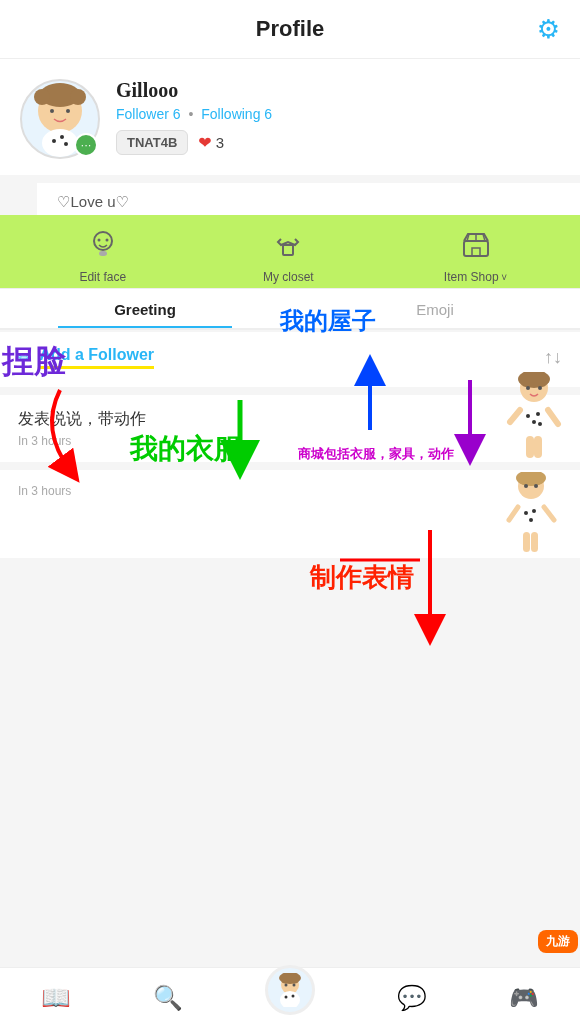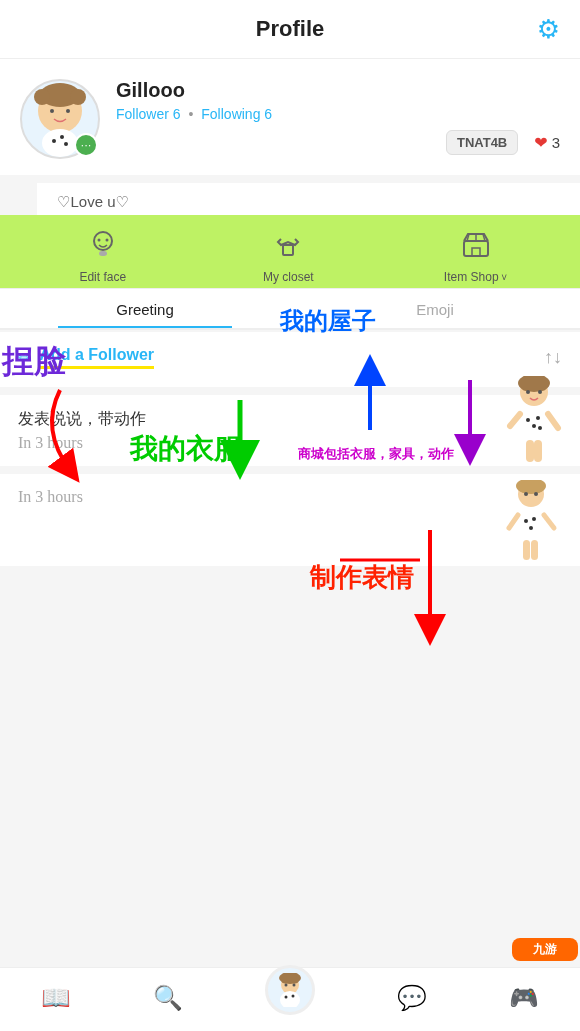--- a/index.html
+++ b/index.html
@@ -84,35 +84,35 @@
       font-size: 11px;
     }
     .profile-info {
       flex: 1;
     }
     .username {
       font-size: 20px;
       font-weight: 700;
       color: #222;
       margin-bottom: 4px;
+      font-family: Liberation Serif, serif;
     }
     .follow-stats {
       font-size: 14px;
       color: #29b6f6;
       margin-bottom: 8px;
     }
     .follow-stats .dot {
       color: #999;
       margin: 0 4px;
     }
     .profile-badges {
       display: flex;
       align-items: center;
-      gap: 16px;
-      justify-content: flex-end;
+      gap: 10px;
     }
     .badge-tag {
       background: #f0f0f0;
       border: 1px solid #ddd;
       border-radius: 6px;
       padding: 4px 10px;
       font-size: 13px;
       color: #555;
       font-weight: 600;
     }
@@ -177,21 +177,21 @@
       flex: 1;
       text-align: center;
       padding: 12px 0 10px;
       font-size: 15px;
       color: #aaa;
       cursor: pointer;
       position: relative;
     }
     .tab.active {
       color: #222;
-      font-weight: 400;
+      font-weight: 700;
     }
     .tab.active::after {
       content: '';
       position: absolute;
       bottom: 0;
       left: 20%;
       width: 60%;
       height: 2px;
       background: #29b6f6;
     }
@@ -231,23 +231,22 @@
       padding: 14px 18px 14px;
       margin-bottom: 8px;
       position: relative;
     }
     .post-content {
       font-size: 16px;
       color: #333;
       margin-bottom: 4px;
     }
     .post-time {
-      font-size: 16px;
+      font-size: 12px;
       color: #aaa;
-      font-family: Liberation Serif, serif;
     }
     .post-avatar {
       position: absolute;
       right: 16px;
       bottom: 10px;
       width: 60px;
       height: 80px;
     }
 
     
@@ -319,25 +318,25 @@
     .ann-room {
       color: #0066ff;
       font-size: 24px;
       top: 305px;
       left: 280px;
     }
 
     
     .watermark {
       position: absolute;
-      bottom: 70px;
+      bottom: 78px;
       right: 2px;
       background: #ff6600;
       border-radius: 8px;
-      padding: 3px 21px;
+      padding: 3px 8px;
       font-size: 12px;
       color: #fff;
       font-weight: 700;
       z-index: 200;
     }
   </style>
 </head>
 <body>
 
 <div class="header">

